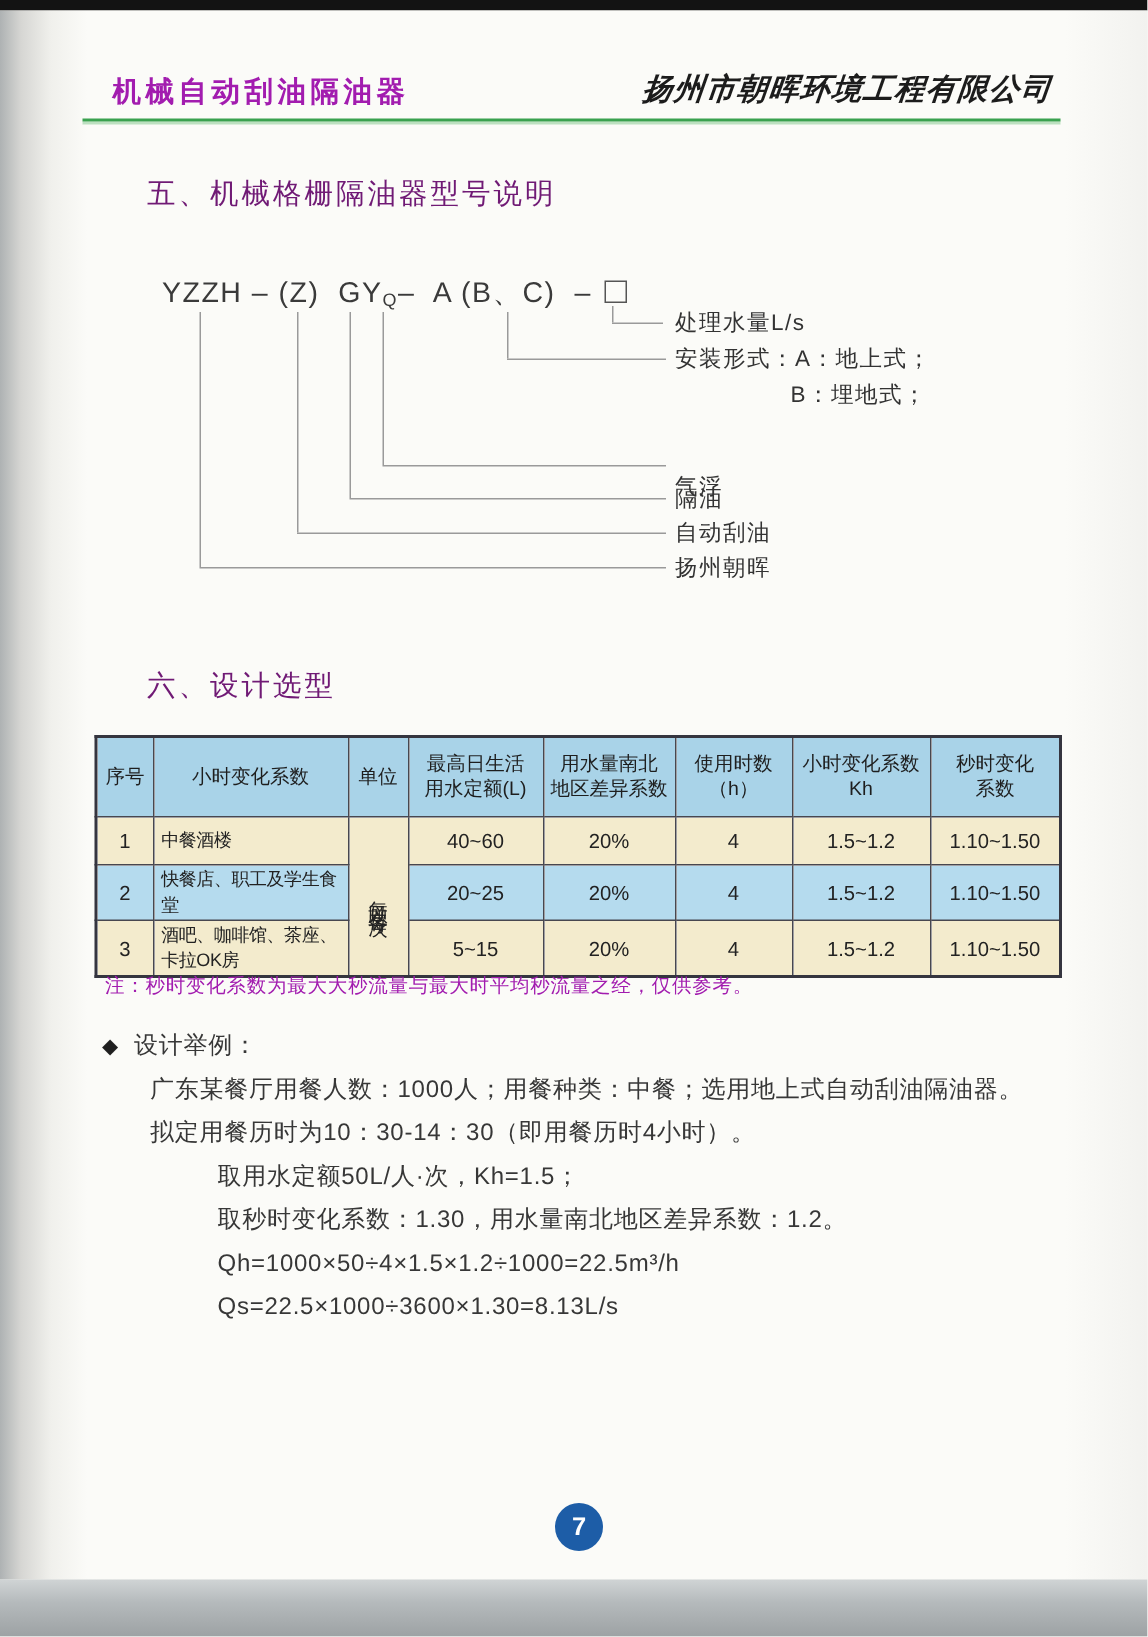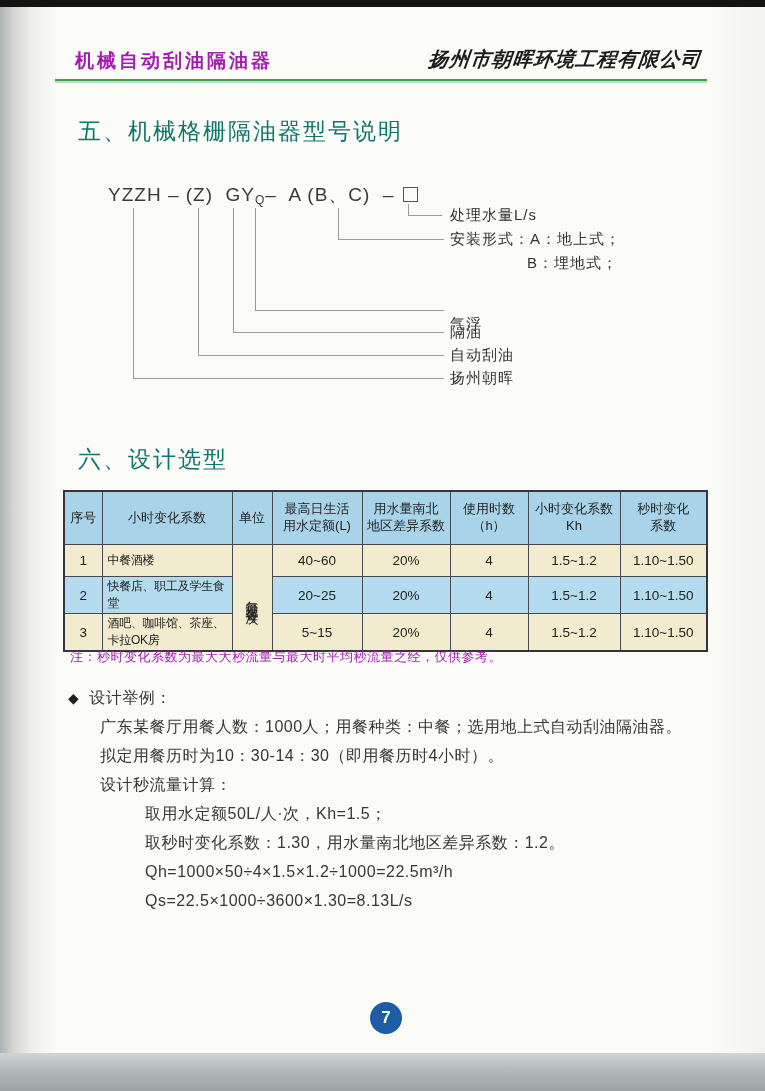--- a/index.html
+++ b/index.html
@@ -16,21 +16,21 @@
     background:linear-gradient(90deg,#aeb2b3 0px,#d6d6d3 14px,#f0f0ec 34px,#fbfbf8 58px,#fbfbf8 710px,#f2f2ef 765px);}
   .scan-bottom{left:0;top:1053px;width:765px;height:38px;
     background:linear-gradient(180deg,#d0d4d5 0%,#b5babc 40%,#9da2a4 100%);}
   
   .product-title{left:75px;top:48px;font-size:19px;font-weight:bold;letter-spacing:3px;color:#a21caf;}
   .company-title{left:420px;top:46px;width:290px;text-align:center;font-size:20px;
     font-family:"DejaVu Serif","Liberation Serif",serif;font-style:italic;font-weight:bold;
     letter-spacing:1px;color:#1c1c1c;transform:skewX(-6deg);}
   .header-rule{left:55px;top:79px;width:652px;height:2px;background:#3aa14f;box-shadow:0 2px 0 rgba(110,190,125,.45);}
   
-  .sec-title{font-size:23px;letter-spacing:2px;color:#0f766e;}
+  .sec-title{font-size:19px;letter-spacing:2px;color:#701a75;margin-left:20px;}
   .s5{left:78px;top:116px;}
   .s6{left:78px;top:444px;}
   
   .diagram{left:80px;top:182px;width:640px;height:215px;margin-left:28px;}
   .model-line{position:absolute;left:0;top:0;font-size:19px;letter-spacing:1px;color:#3a3a3a;white-space:pre;}
   .model-sub{font-size:12px;vertical-align:-3px;}
   .model-box{display:inline-block;width:13px;height:13px;border:1.5px solid #555;vertical-align:-1px;margin-left:2px;}
   .dline{position:absolute;background:#9a9a9a;}
   .vl{width:1px;}
   .hl{height:1px;}
@@ -160,21 +160,20 @@
   </tr>
 </tbody>
   </table>
 
 <div class="abs table-note">注：秒时变化系数为最大大秒流量与最大时平均秒流量之经，仅供参考。</div>
 
 <div class="abs example">
   <div class="ex-line"><span class="diamond">◆</span><span>设计举例：</span></div>
   <div class="ex-line ind1">广东某餐厅用餐人数：1000人；用餐种类：中餐；选用地上式自动刮油隔油器。</div>
   <div class="ex-line ind1">拟定用餐历时为10：30-14：30（即用餐历时4小时）。</div>
-  <div class="ex-line ind1">设计秒流量计算：</div>
   <div class="ex-line ind2">取用水定额50L/人·次，Kh=1.5；</div>
   <div class="ex-line ind2">取秒时变化系数：1.30，用水量南北地区差异系数：1.2。</div>
   <div class="ex-line ind2">Qh=1000×50÷4×1.5×1.2÷1000=22.5m³/h</div>
   <div class="ex-line ind2">Qs=22.5×1000÷3600×1.30=8.13L/s</div>
 </div>
 
 <div class="abs page-badge">
     <span>7</span>
   </div>
 

